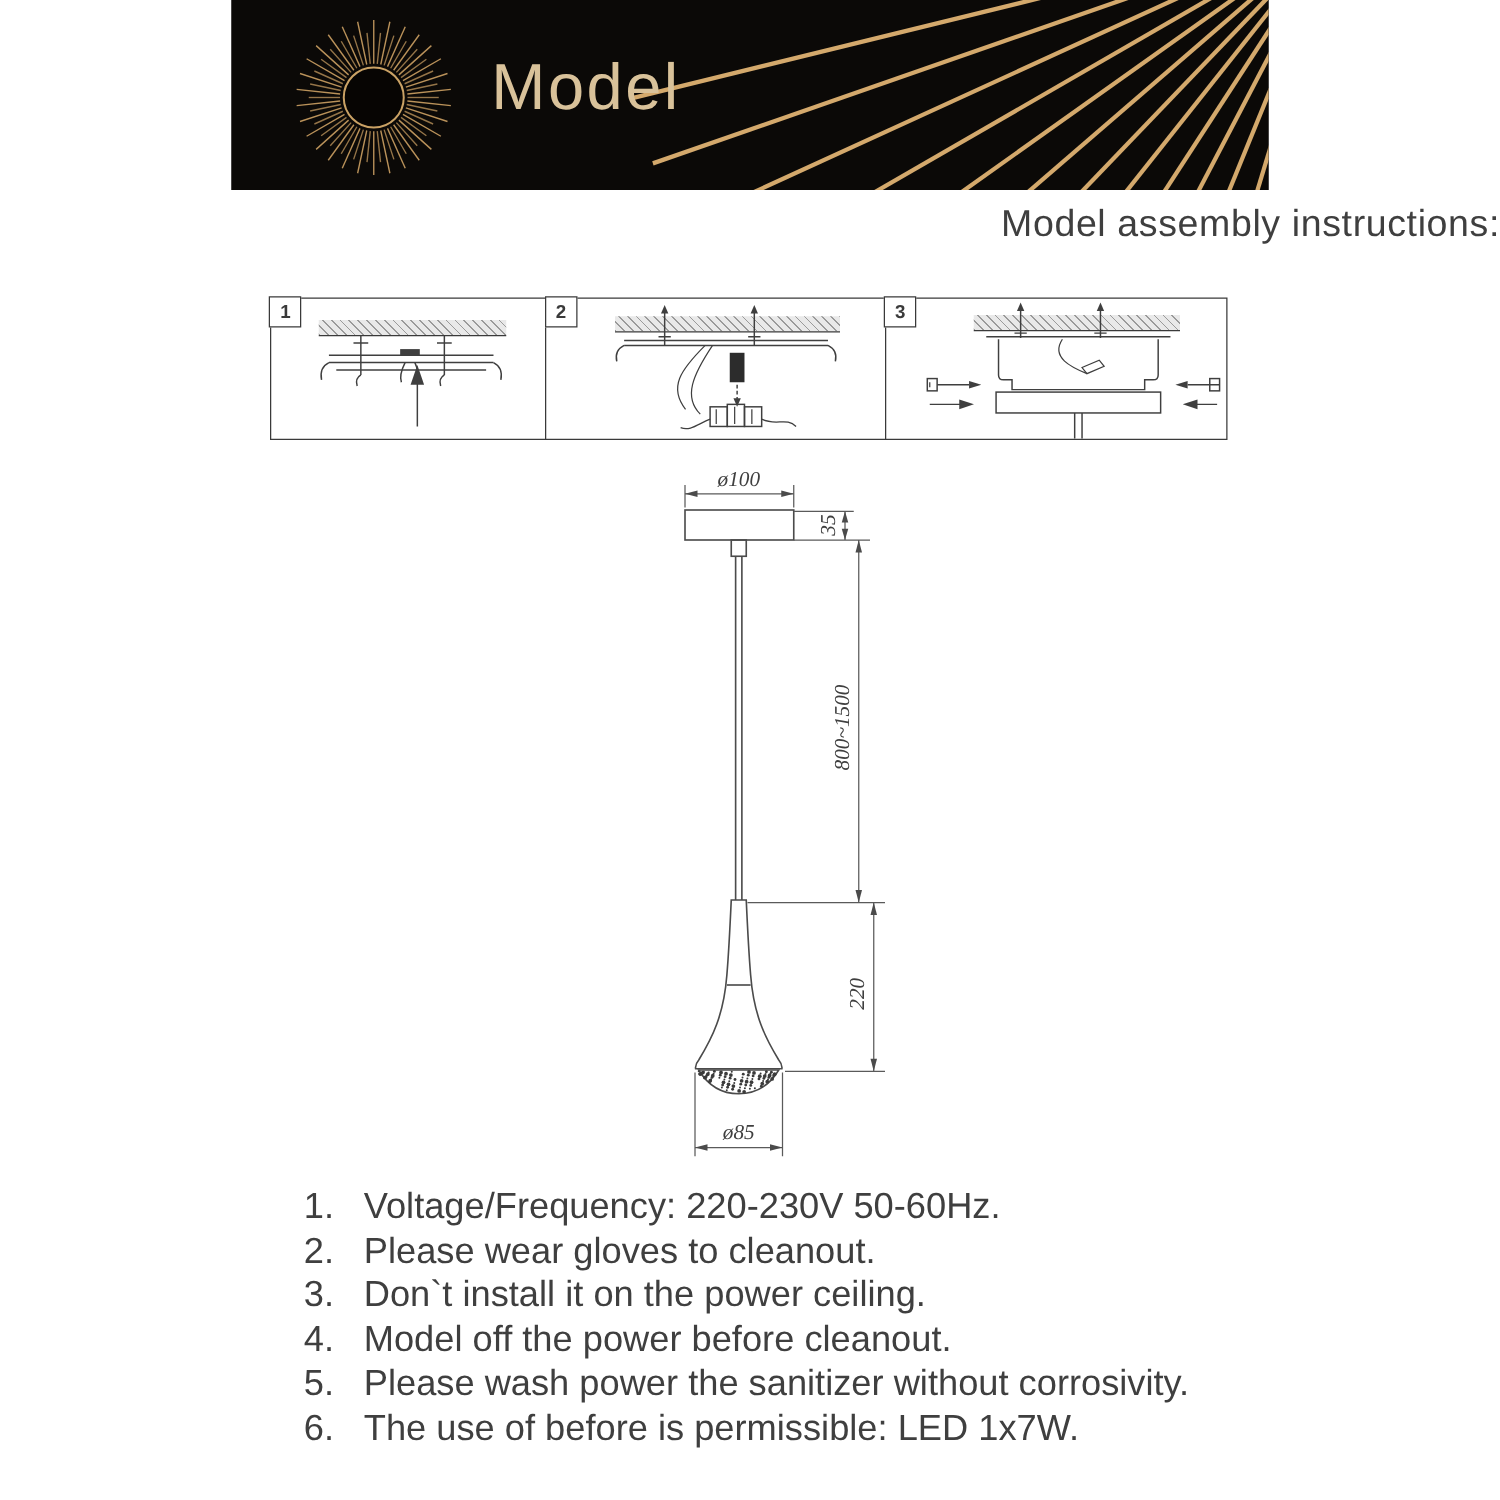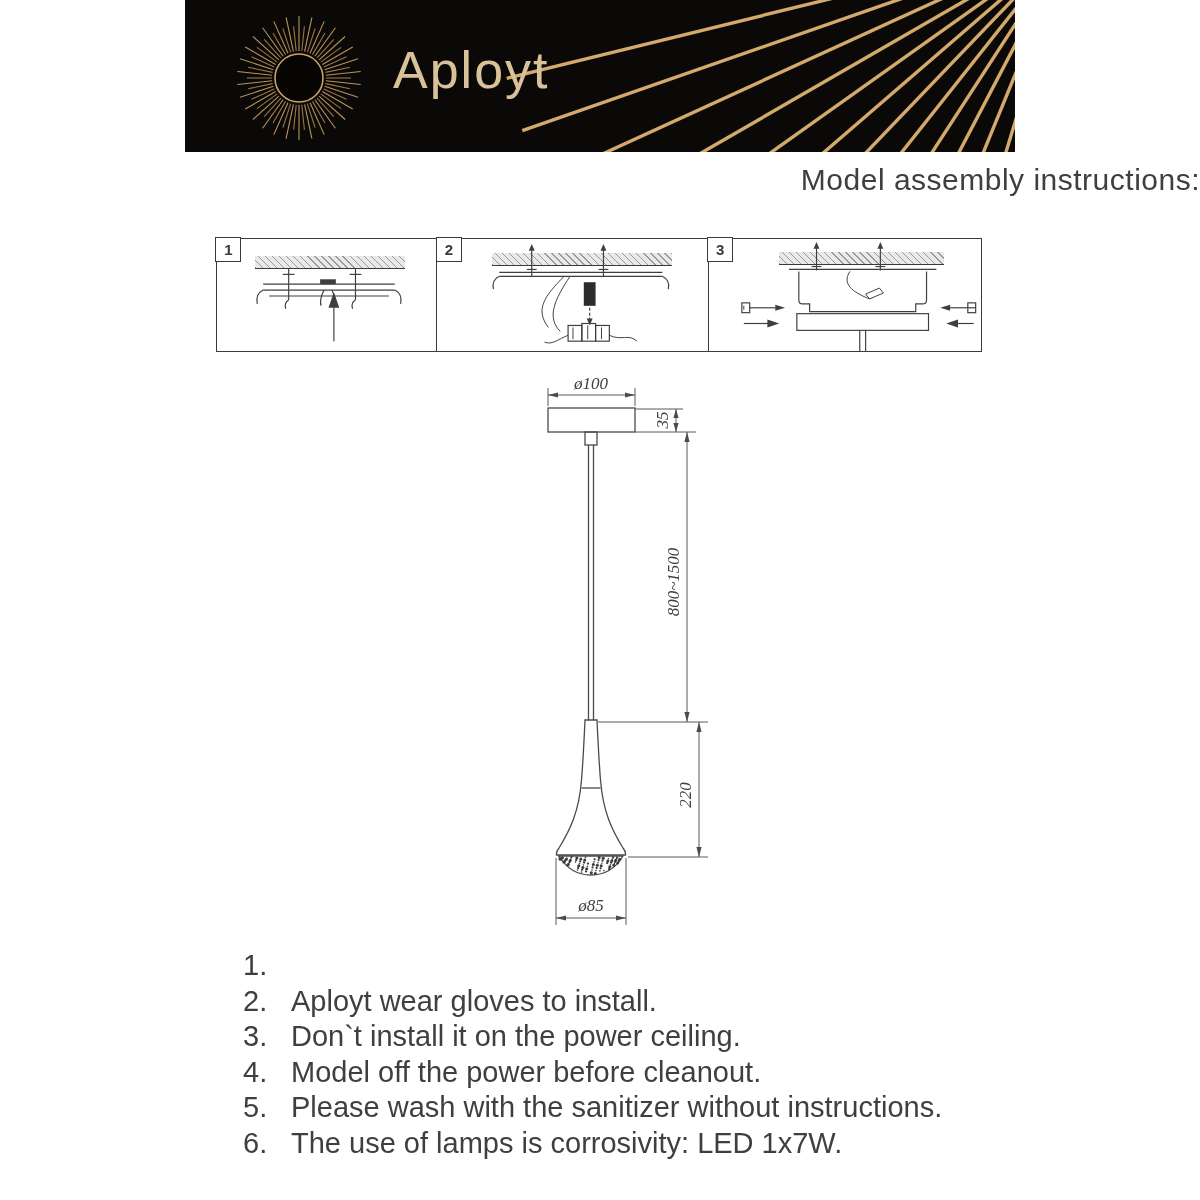--- a/index.html
+++ b/index.html
@@ -122,21 +122,21 @@
           <line x1="841.5" y1="-5.1" x2="524.7" y2="394.5" stroke="#d4a96c" stroke-width="3.4"></line>
           <line x1="836.5" y1="-9.5" x2="483.6" y2="358.6" stroke="#d4a96c" stroke-width="3.4"></line>
           <line x1="832.0" y1="-14.3" x2="445.9" y2="319.0" stroke="#d4a96c" stroke-width="3.4"></line>
           <line x1="827.9" y1="-19.5" x2="412.2" y2="276.0" stroke="#d4a96c" stroke-width="3.4"></line>
           <line x1="824.4" y1="-25.0" x2="382.7" y2="230.0" stroke="#d4a96c" stroke-width="3.4"></line>
           <line x1="821.4" y1="-30.9" x2="357.6" y2="181.4" stroke="#d4a96c" stroke-width="3.4"></line>
           <line x1="818.9" y1="-37.0" x2="337.3" y2="130.7" stroke="#d4a96c" stroke-width="3.4"></line>
           <line x1="817.0" y1="-43.3" x2="321.7" y2="78.3" stroke="#d4a96c" stroke-width="3.4"></line>
         </g>
     </svg>
-    <div class="brand-text">Aployt</div>
+    <div class="brand-text">Model</div>
   </div>
 
   <div class="title-block">
     <div class="title-line">Model assembly instructions:</div>
   </div>
 
   <div class="panels-row">
 
     <div class="panel panel-1">
       <div class="panel-num">1</div>
@@ -353,36 +353,37 @@
     <line x1="126" y1="486" x2="126" y2="553" class="dwg-thin"></line>
     <line x1="56" y1="546" x2="126" y2="546" class="dwg-thin"></line>
     <polygon points="56,546 66,543.4 66,548.6" class="dwg-fill"></polygon>
     <polygon points="126,546 116,543.4 116,548.6" class="dwg-fill"></polygon>
     <text x="91" y="539" text-anchor="middle" class="dim-text">ø85</text>
   </svg>
 
   <div class="instructions">
     <div class="instr-row">
       <span class="instr-num">1.</span>
+      <span class="instr-text">Voltage/Frequency: 220-230V 50-60Hz.</span>
     </div>
     <div class="instr-row">
       <span class="instr-num">2.</span>
-      <span class="instr-text">Aployt wear gloves to install.</span>
+      <span class="instr-text">Please wear gloves to cleanout.</span>
     </div>
     <div class="instr-row">
       <span class="instr-num">3.</span>
       <span class="instr-text">Don`t install it on the power ceiling.</span>
     </div>
     <div class="instr-row">
       <span class="instr-num">4.</span>
       <span class="instr-text">Model off the power before cleanout.</span>
     </div>
     <div class="instr-row">
       <span class="instr-num">5.</span>
-      <span class="instr-text">Please wash with the sanitizer without instructions.</span>
+      <span class="instr-text">Please wash power the sanitizer without corrosivity.</span>
     </div>
     <div class="instr-row">
       <span class="instr-num">6.</span>
-      <span class="instr-text">The use of lamps is corrosivity: LED 1x7W.</span>
+      <span class="instr-text">The use of before is permissible: LED 1x7W.</span>
     </div>
   </div>
 
 </div>
 
 </body></html>

